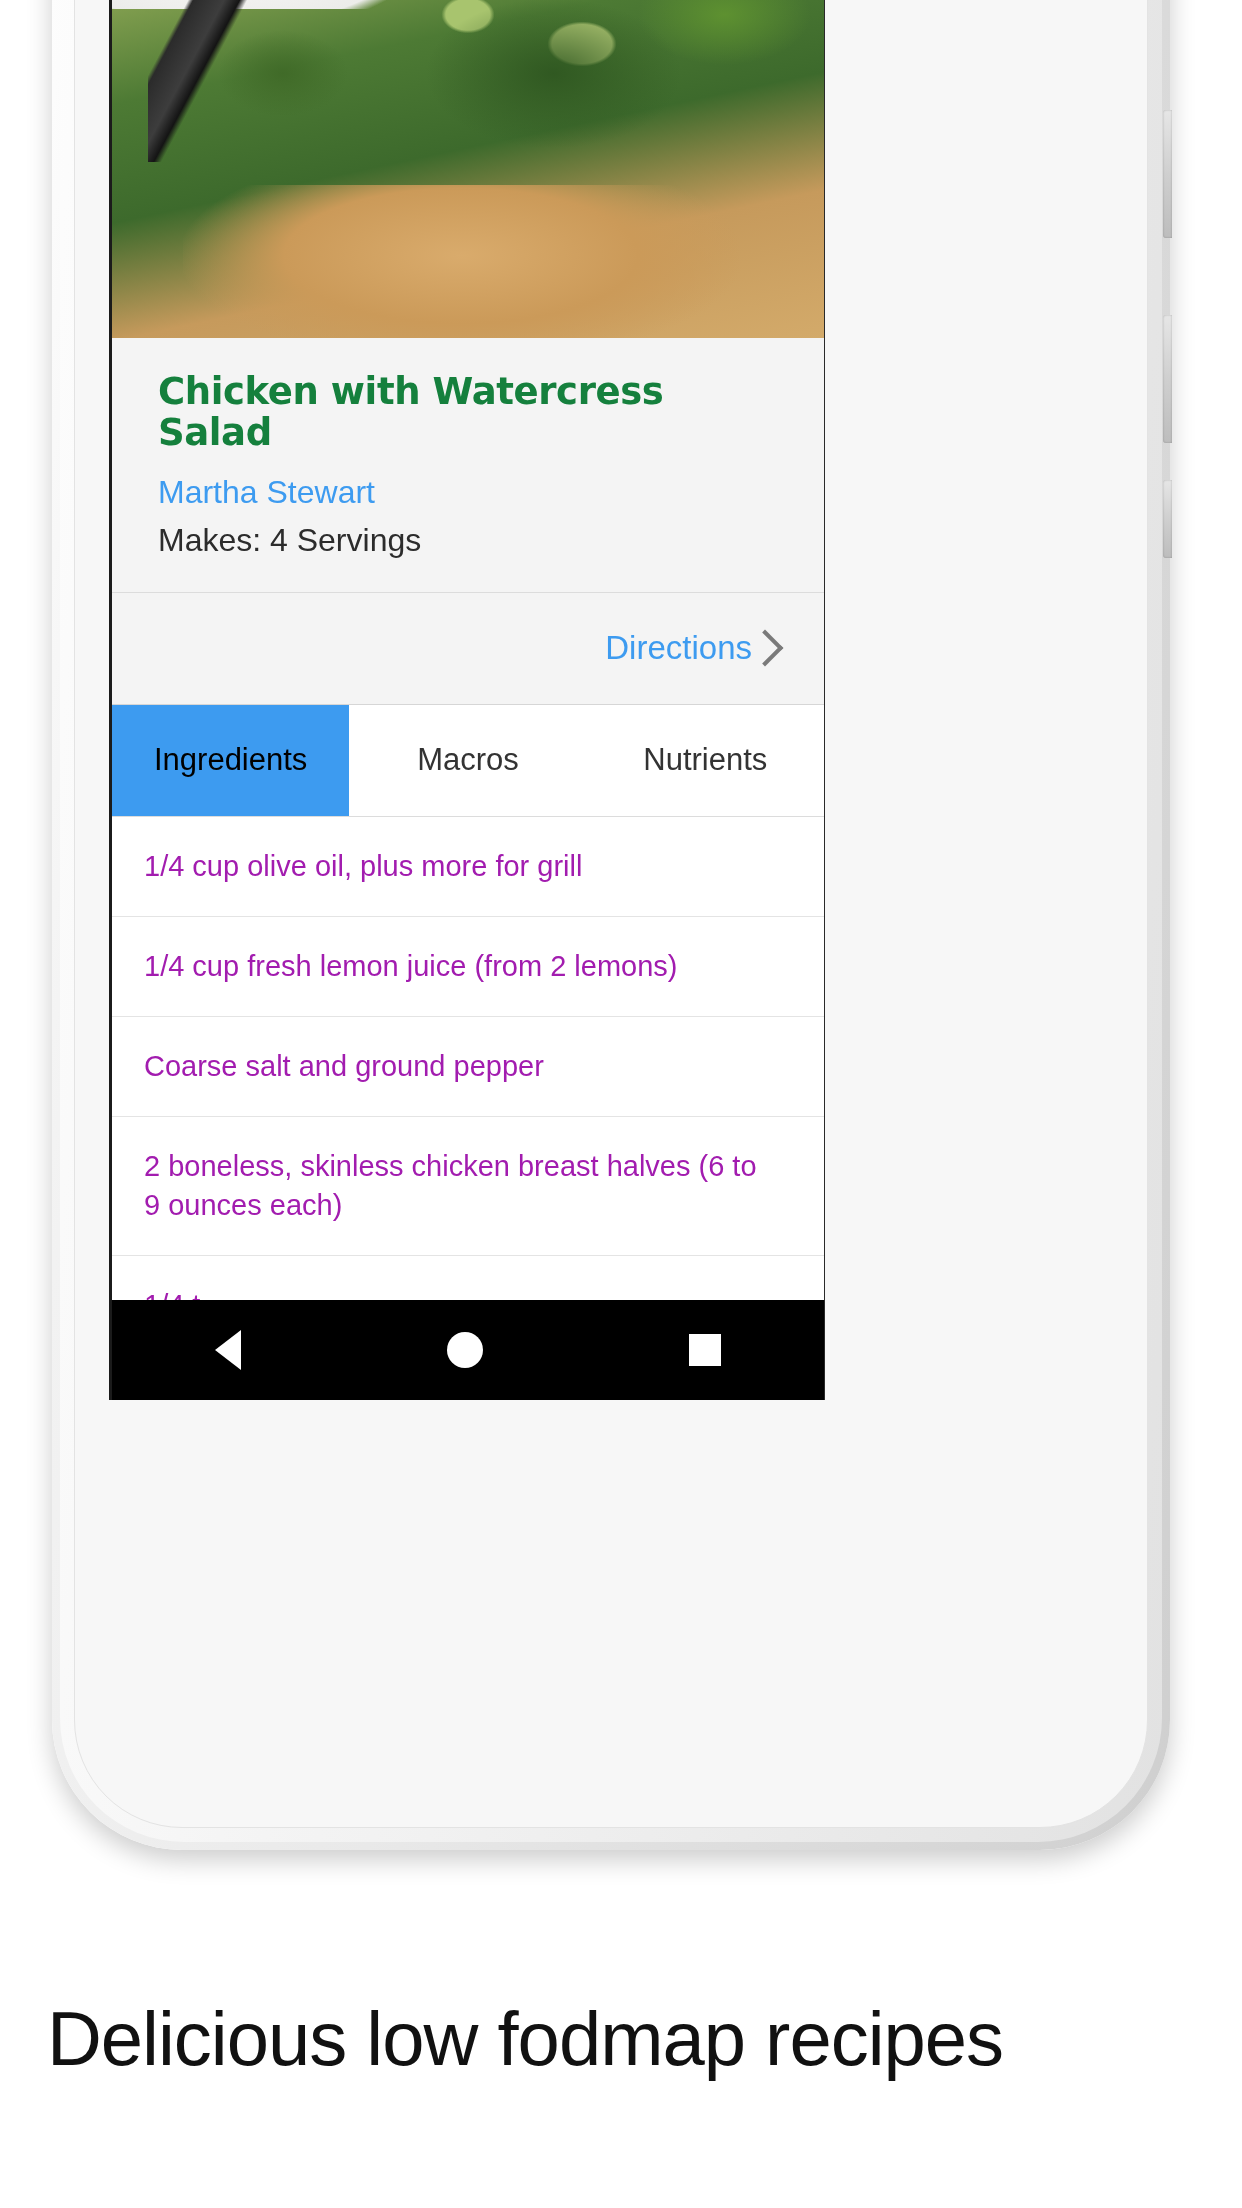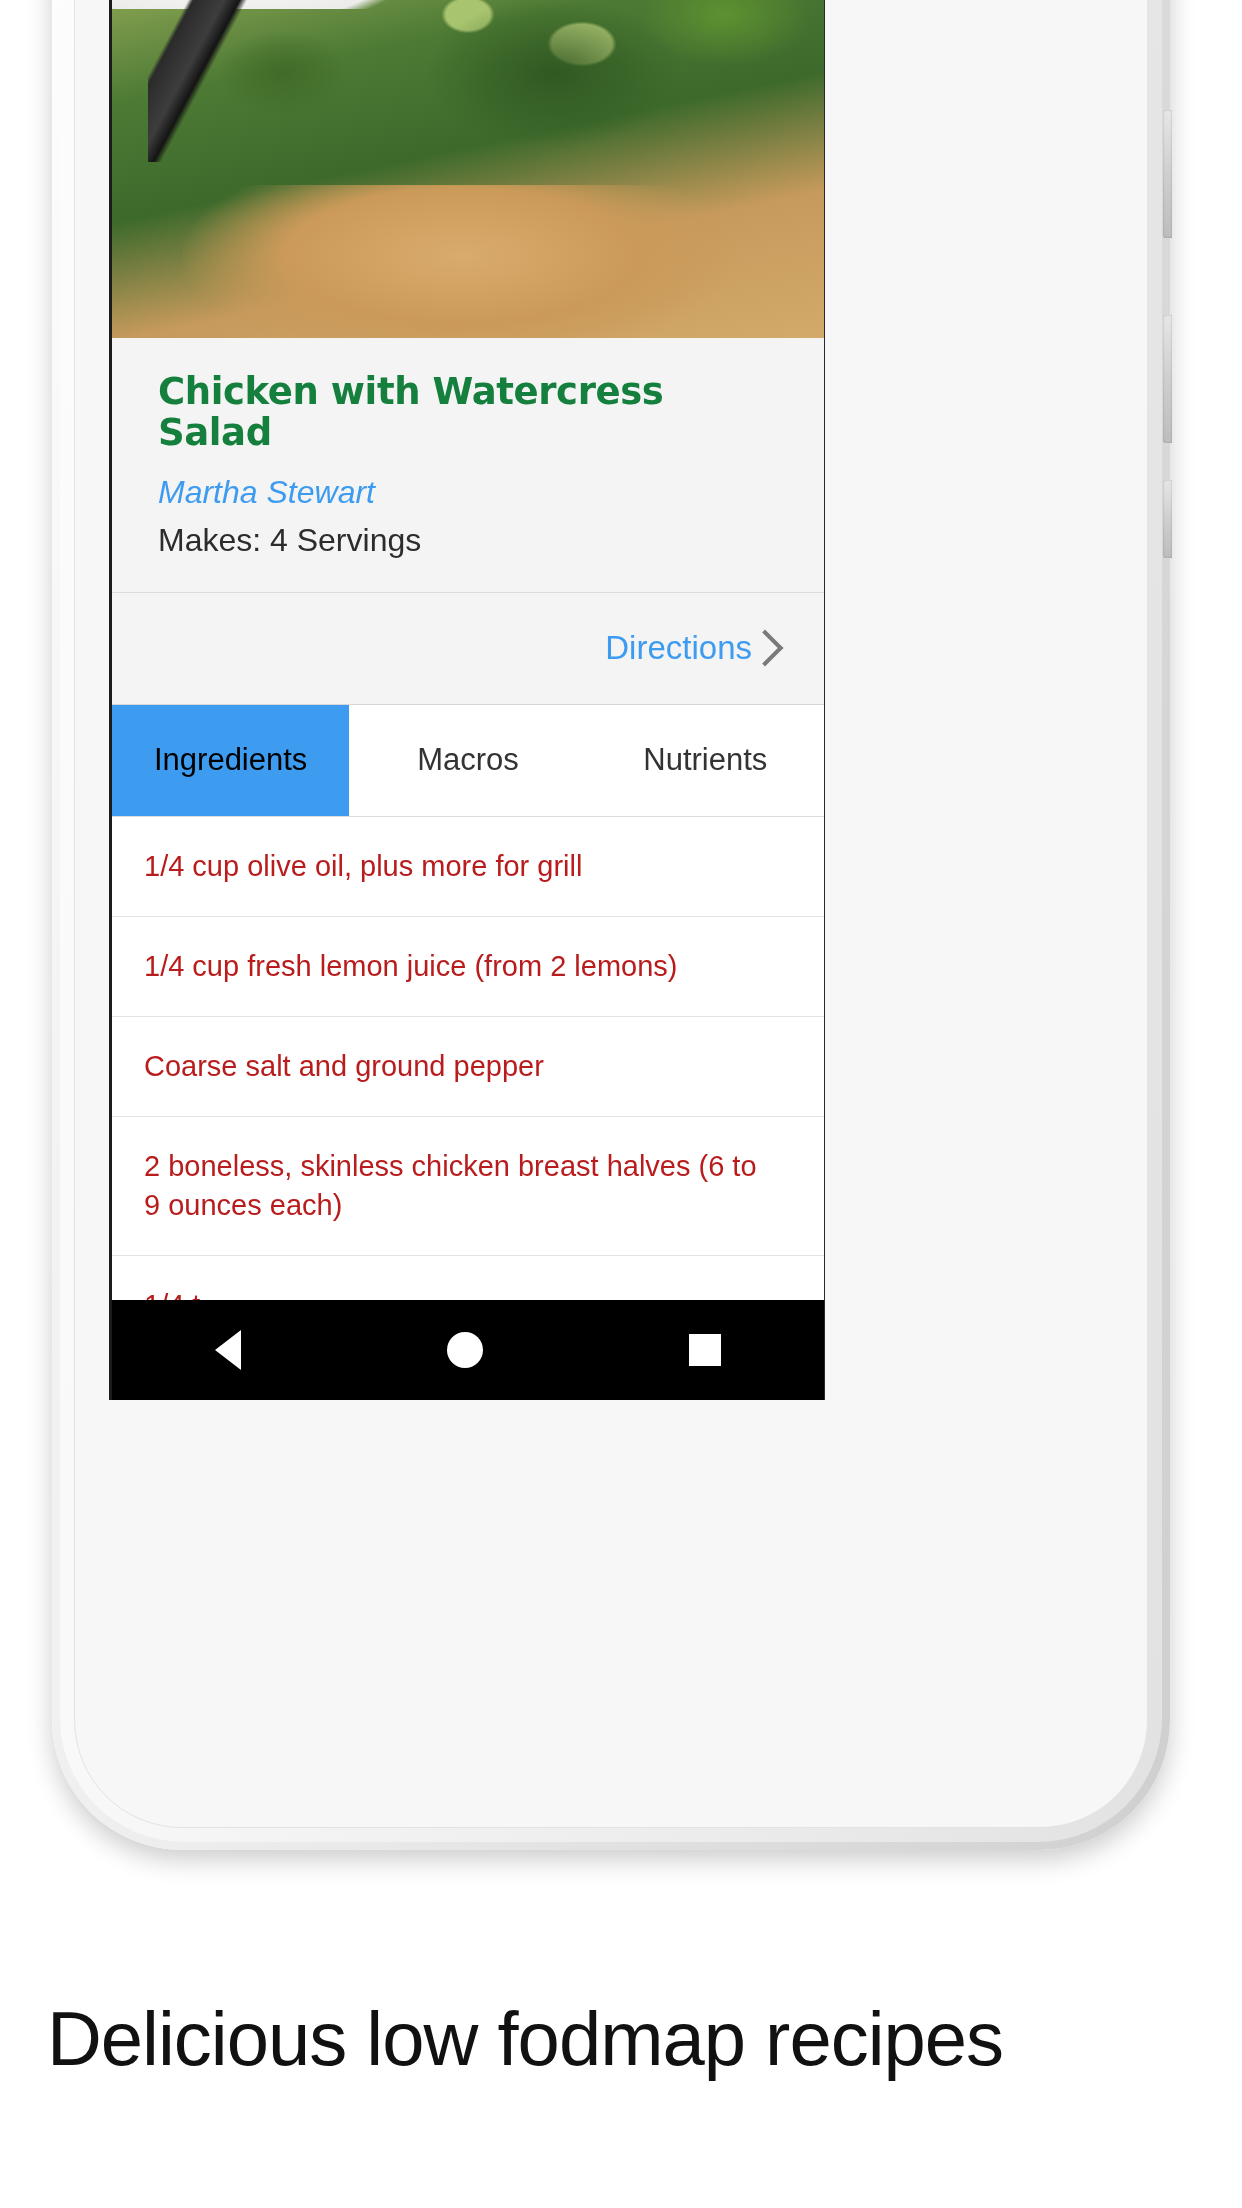--- a/index.html
+++ b/index.html
@@ -121,21 +121,20 @@
     color: #15803d;
     letter-spacing: -0.4px;
     line-height: 1.1;
     margin-bottom: 18px;
   }
   .recipe-author {
     font-size: 32px;
     color: #3d9bf0;
     line-height: 1.35;
     margin-bottom: 4px;
-    font-style: italic;
   }
   .recipe-servings {
     font-size: 32px;
     color: #2c2c2c;
     line-height: 1.35;
   }
 
   .directions-row {
     background: #f4f4f4;
     height: 112px;
@@ -175,21 +174,21 @@
   .tab.active {
     background: #3d9bf0;
     color: #000000;
   }
 
   .ingredients { background: #ffffff; }
   .ingredient-row {
     padding: 30px 46px 30px 32px;
     border-bottom: 1px solid #e4e4e4;
     font-size: 29px;
-    color: #b91c1c;
+    color: #a21caf;
     line-height: 1.35;
     min-height: 80px;
   }
 
   
   .navbar {
     position: absolute;
     left: 0; bottom: 0;
     width: 100%;
     height: 100px;

